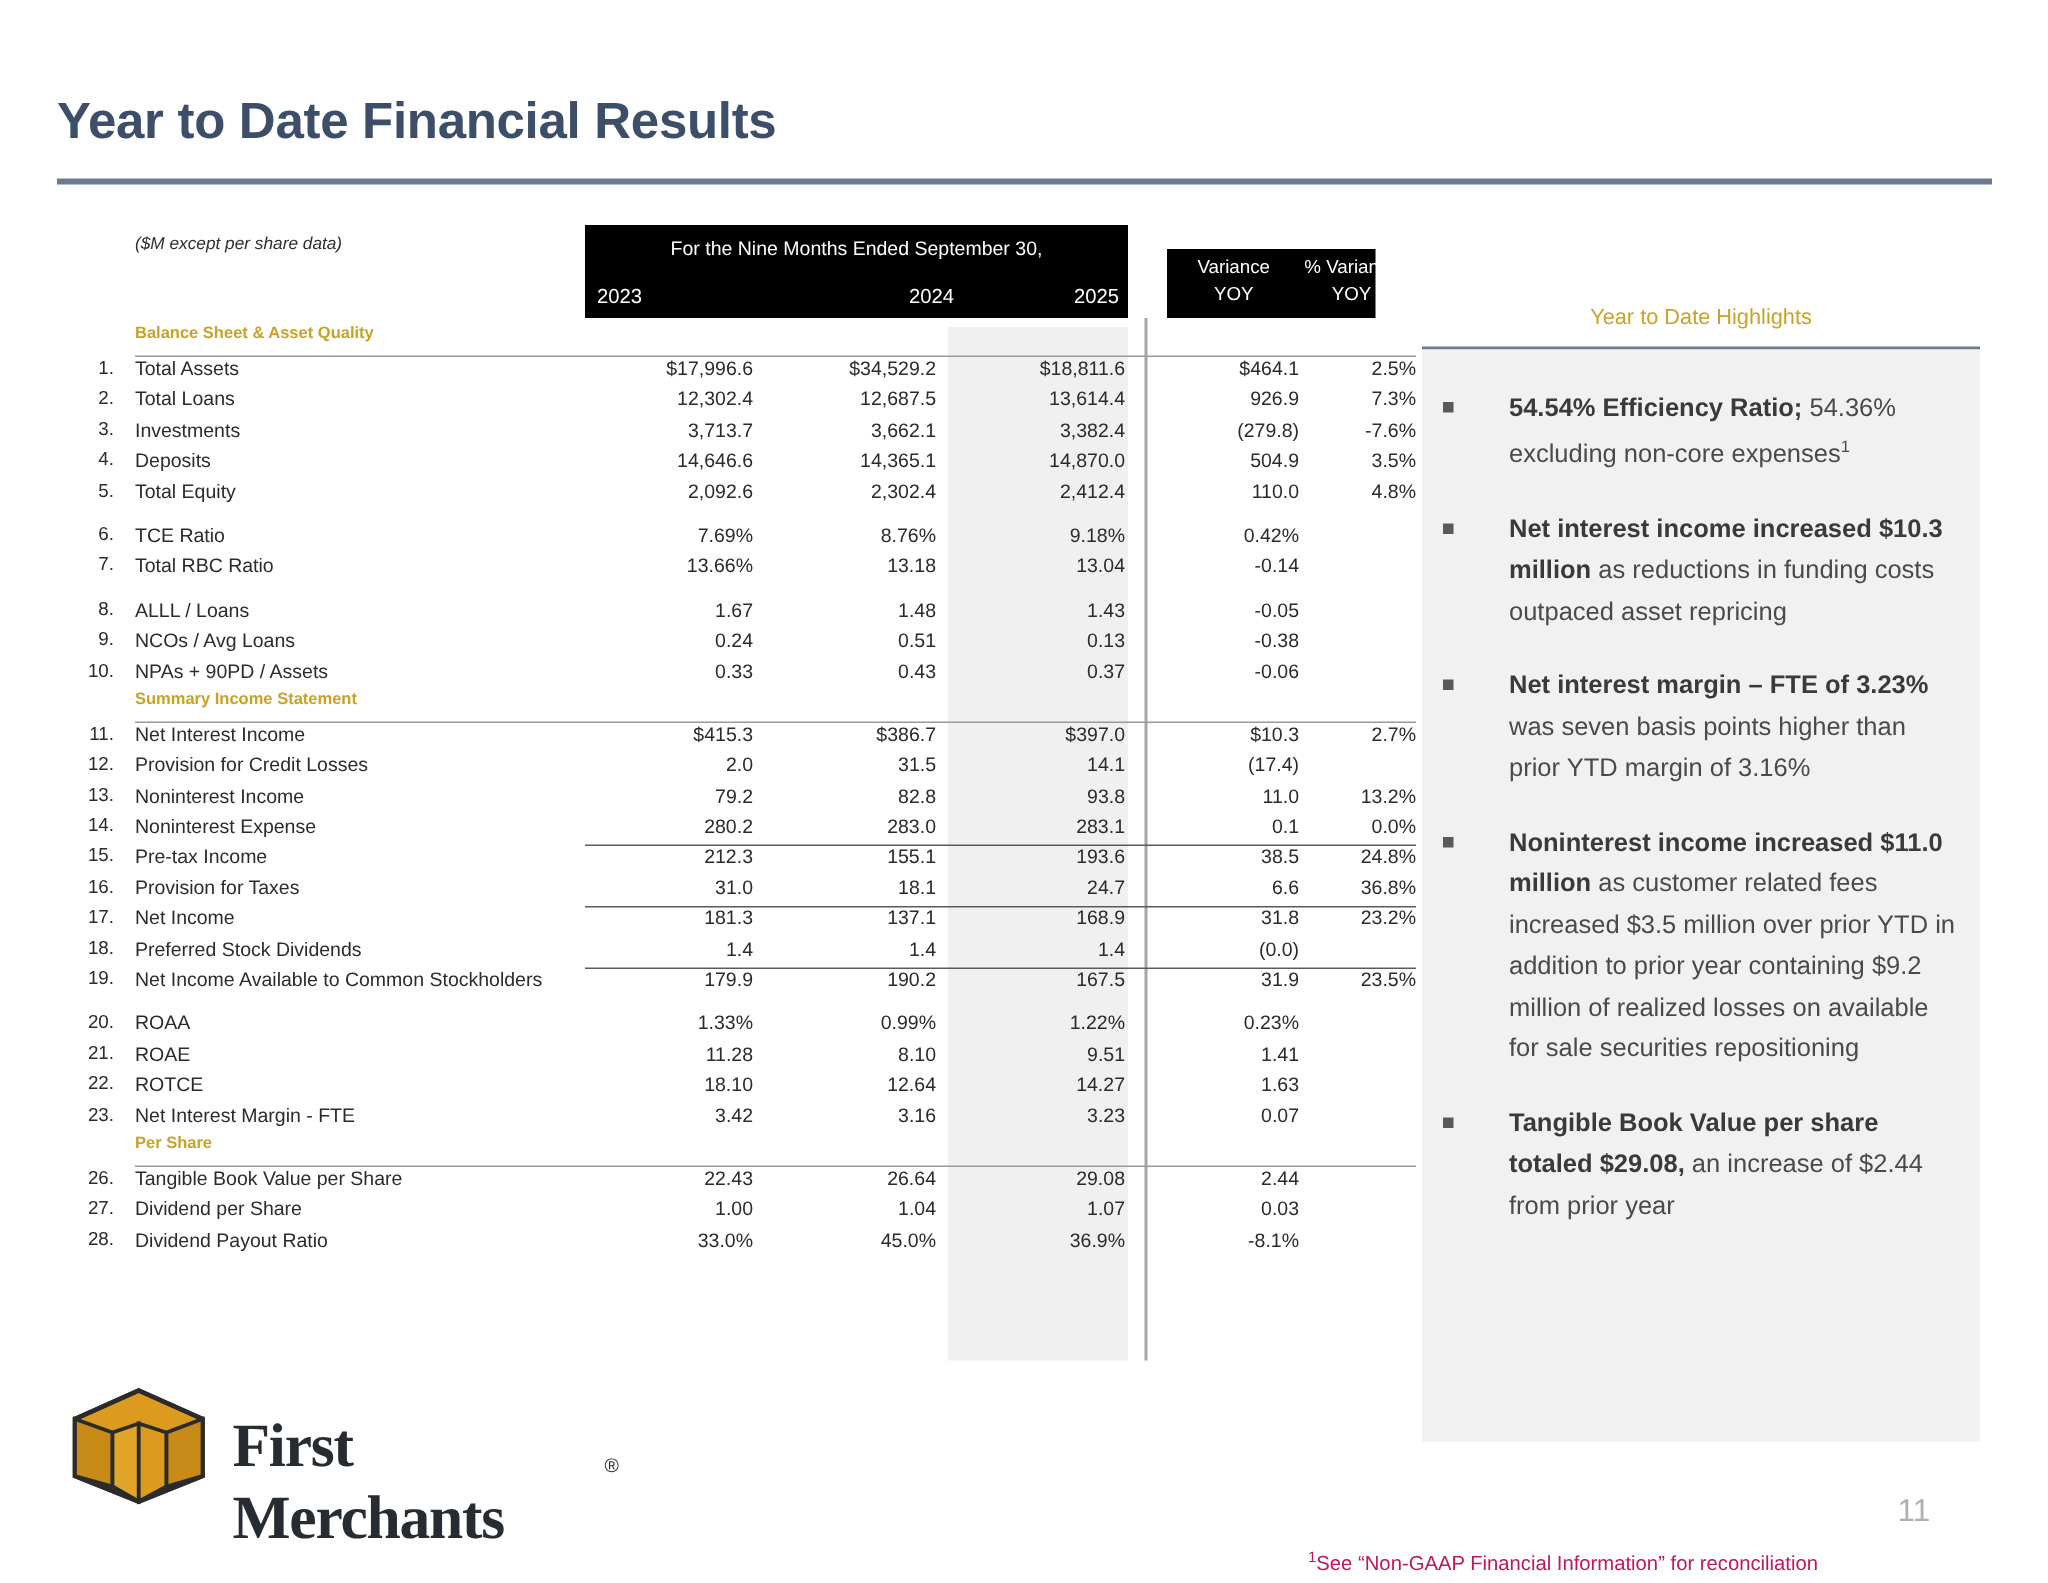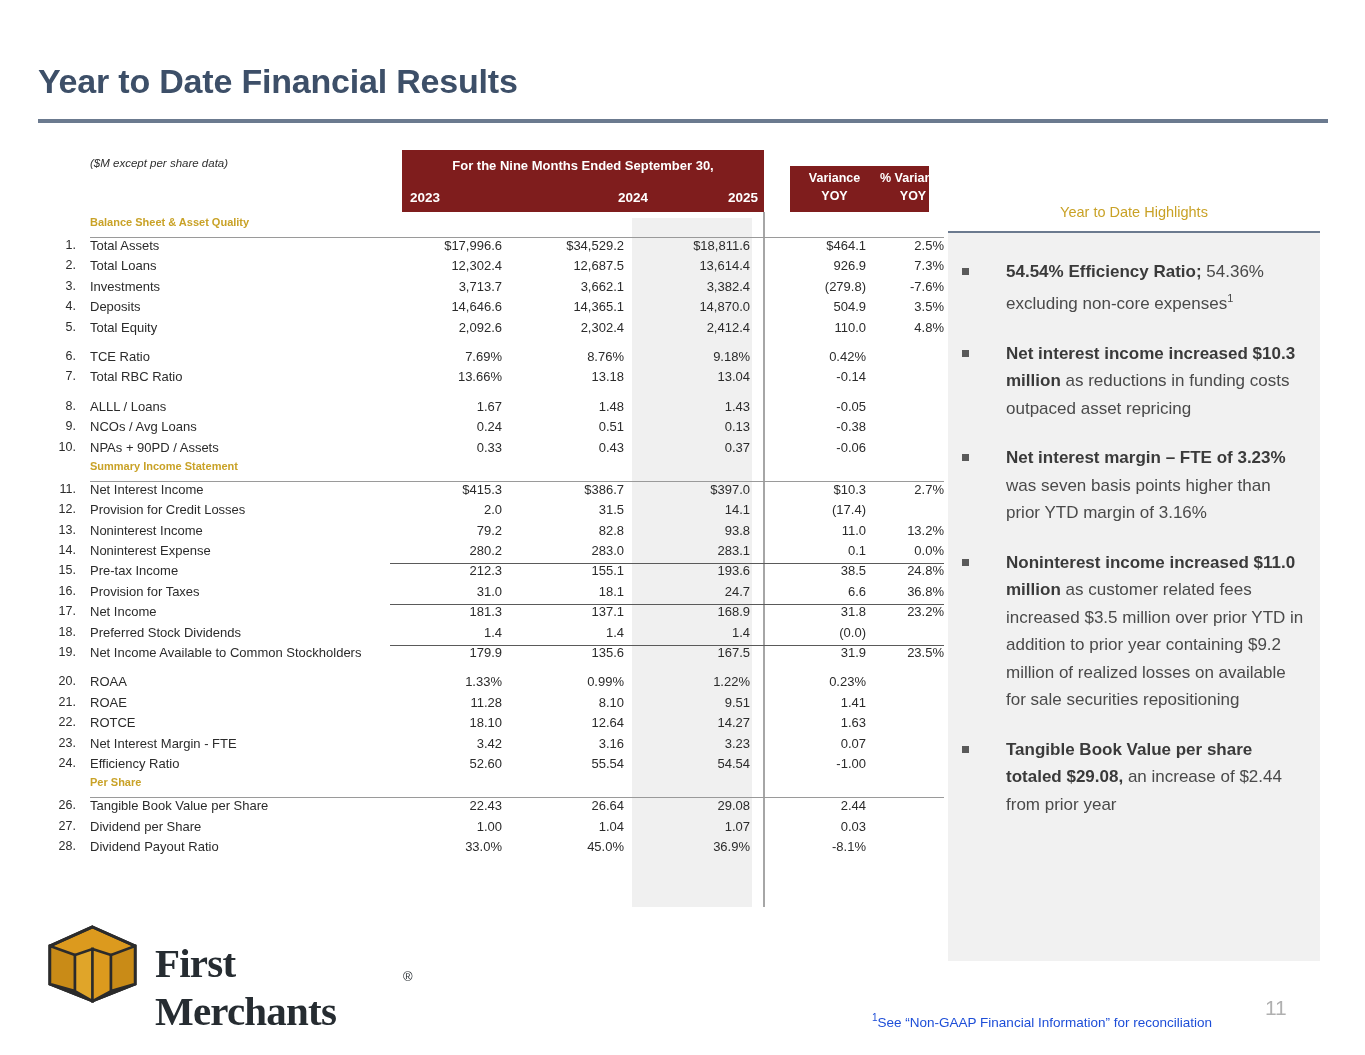--- a/index.html
+++ b/index.html
@@ -40,24 +40,23 @@
     position: absolute;
     left: 38px;
     top: 146px;
     width: 910px;
     height: 770px;
   }
 
   
   .hdr-block {
     position: absolute;
-    background: #7f1d1d;
+    background: #000000;
     color: #ffffff;
-    font-weight: bold;
-    margin-left: 12px;
+    font-weight: normal;
   }
   #hdr-years {
     left: 352px;
     top: 4px;
     width: 362px;
     height: 62px;
   }
   #hdr-var {
     left: 740px;
     top: 20px;
@@ -264,23 +263,23 @@
     left: 358px;
     top: 44px;
     font-size: 13px;
     color: #262c31;
   }
 
   
   #footnote {
     position: absolute;
     left: 872px;
-    top: 1012px;
+    top: 1033px;
     font-size: 13.5px;
-    color: #1d4ed8;
+    color: #be185d;
   }
   #footnote sup { font-size: 10px; }
   #page-number {
     position: absolute;
     left: 1265px;
     top: 996px;
     font-size: 21px;
     color: #b0b0b0;
   }
 </style>
@@ -481,21 +480,21 @@
         <div class="c c0">1.4</div>
         <div class="c c1">1.4</div>
         <div class="c c2">1.4</div>
         <div class="c c3">(0.0)</div>
         <div class="c c4"></div>
       </div>
       <div class="row rule-top">
         <div class="num">19.</div>
         <div class="lbl">Net Income Available to Common Stockholders</div>
         <div class="c c0">179.9</div>
-        <div class="c c1">135.6</div>
+        <div class="c c1">190.2</div>
         <div class="c c2">167.5</div>
         <div class="c c3">31.9</div>
         <div class="c c4">23.5%</div>
       </div>
       <div class="row gap"></div>
       <div class="row">
         <div class="num">20.</div>
         <div class="lbl">ROAA</div>
         <div class="c c0">1.33%</div>
         <div class="c c1">0.99%</div>
@@ -521,29 +520,20 @@
         <div class="c c3">1.63</div>
         <div class="c c4"></div>
       </div>
       <div class="row">
         <div class="num">23.</div>
         <div class="lbl">Net Interest Margin - FTE</div>
         <div class="c c0">3.42</div>
         <div class="c c1">3.16</div>
         <div class="c c2">3.23</div>
         <div class="c c3">0.07</div>
-        <div class="c c4"></div>
-      </div>
-      <div class="row">
-        <div class="num">24.</div>
-        <div class="lbl">Efficiency Ratio</div>
-        <div class="c c0">52.60</div>
-        <div class="c c1">55.54</div>
-        <div class="c c2">54.54</div>
-        <div class="c c3">-1.00</div>
         <div class="c c4"></div>
       </div>
       <div class="sec">
         <div class="sec-lbl">Per Share</div>
         <div class="sec-rule"></div>
       </div>
       <div class="row">
         <div class="num">26.</div>
         <div class="lbl">Tangible Book Value per Share</div>
         <div class="c c0">22.43</div>

